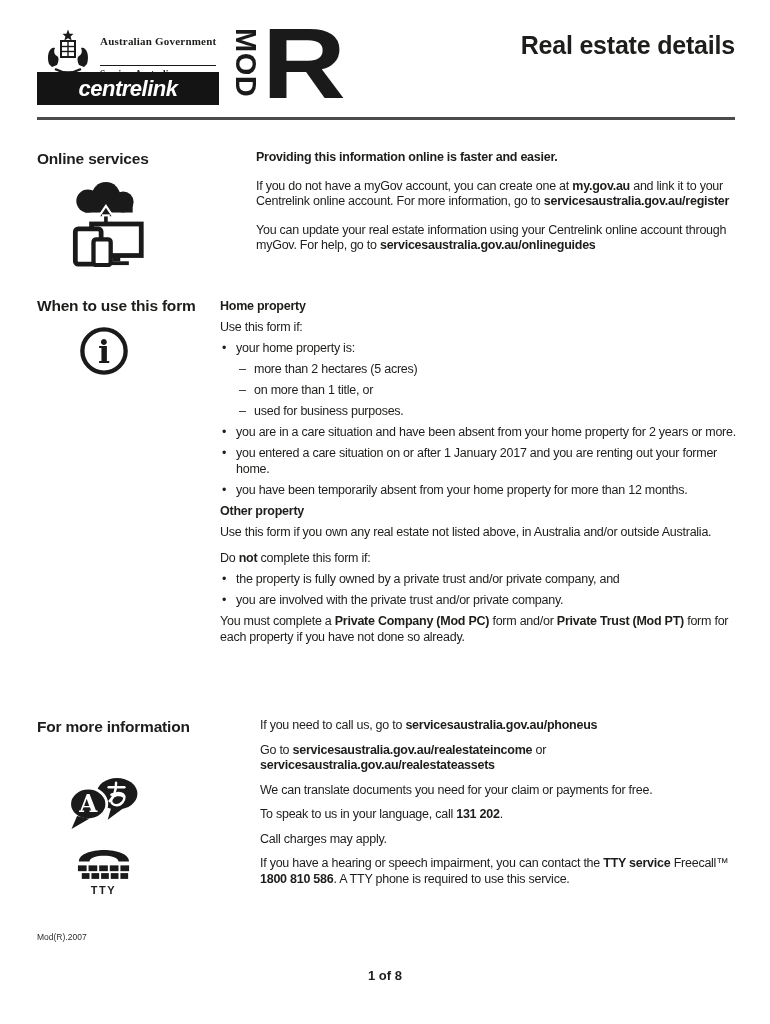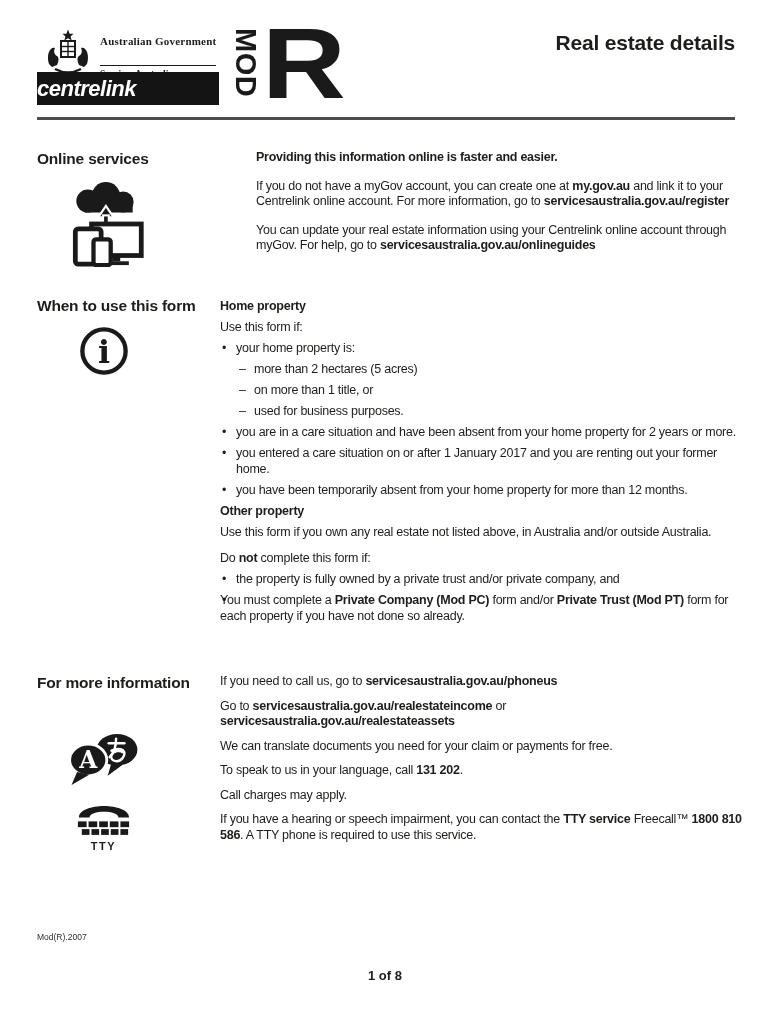--- a/index.html
+++ b/index.html
@@ -10,37 +10,37 @@
   }
   .abs { position:absolute; }
 
   
   .crest { left:42px; top:29px; }
   .gov-text { left:100px; top:35px; font-family:"Liberation Serif", serif; font-weight:bold; }
   .gov-line1 { font-size:11px; border-bottom:1px solid #1a1a1a; padding-bottom:18px; margin-bottom:3px; letter-spacing:0.2px; }
   .gov-line2 { font-size:9.5px; }
   .brand-bar {
     left:37px; top:72px; width:182px; height:33px; background:#141414; color:#ffffff;
-    display:flex; align-items:center; 
+    display:flex; align-items:center; justify-content:center;
     font-style:italic; font-weight:bold; font-size:22px; letter-spacing:-0.5px;
   }
   .mod-vertical {
     left:260px; top:28px; font-size:29px; font-weight:800; line-height:1; letter-spacing:0.5px;
     transform:rotate(90deg); transform-origin:top left; white-space:nowrap; color:#1a1a1a;
   }
   .mod-r {
     left:262px; top:22px; font-size:100px; font-weight:900; line-height:0.82; color:#1a1a1a;
     transform:scaleX(1.16); transform-origin:left top;
   }
-  .page-title { right:35px; top:31px; font-size:21px; font-weight:bold; letter-spacing:-0.2px; }
+  .page-title { right:35px; top:31px; font-size:25px; font-weight:bold; letter-spacing:-0.2px; }
   .rule { left:37px; right:35px; top:117px; height:3px; background:#4a4c4e; }
 
   
   .section { left:37px; right:28px; display:grid; grid-template-columns:183px 1fr; }
-  .sec1 { top:150px;gap:36px; } .sec2 { top:297px; } .sec3 { top:674px; }
+  .sec1 { top:150px;gap:36px; } .sec2 { top:297px; } .sec3 { top:718px;gap:40px; }
   .leftcol { padding-right:10px; }
   .sec-head { font-size:15.5px; font-weight:bold; letter-spacing:-0.2px; line-height:1.15; }
   .icon-box { text-align:center; padding-right:40px; }
   .sec1 .icon-box { margin-top:13px; }
   .sec2 .icon-box { margin-top:11px; }
   .sec3 .icon-box.translate { margin-top:36px; }
   .sec3 .icon-box.tty { margin-top:5px; }
   .tty-label { font-size:11px; font-weight:bold; letter-spacing:1.5px; margin-top:1px; }
 
   .content-col { font-size:12.5px; line-height:15.5px; letter-spacing:-0.25px; }
@@ -142,21 +142,21 @@
       <div class="blk blk-dash"><span class="marker">–</span><span class="content"><span>more than 2 hectares (5 acres)</span></span></div>
       <div class="blk blk-dash"><span class="marker">–</span><span class="content"><span>on more than 1 title, or</span></span></div>
       <div class="blk blk-dash"><span class="marker">–</span><span class="content"><span>used for business purposes.</span></span></div>
       <div class="blk blk-bullet"><span class="marker">•</span><span class="content"><span>you are in a care situation and have been absent from your home property for 2 years or more.</span></span></div>
       <div class="blk blk-bullet"><span class="marker">•</span><span class="content"><span>you entered a care situation on or after 1 January 2017 and you are renting out your former home.</span></span></div>
       <div class="blk blk-bullet"><span class="marker">•</span><span class="content"><span>you have been temporarily absent from your home property for more than 12 months.</span></span></div>
       <div class="blk blk-subheading"><span class="content"><b>Other property</b></span></div>
       <div class="blk blk-para"><span class="content"><span>Use this form if you own any real estate not listed above, in Australia and/or outside Australia.</span></span></div>
       <div class="blk blk-para-gap"><span class="content"><span>Do </span><b>not</b><span> complete this form if:</span></span></div>
       <div class="blk blk-bullet"><span class="marker">•</span><span class="content"><span>the property is fully owned by a private trust and/or private company, and</span></span></div>
-      <div class="blk blk-bullet"><span class="marker">•</span></div>
+      <div class="blk blk-bullet"><span class="marker">•</span><span class="content"><span>you are involved with the private trust and/or private company.</span></span></div>
       <div class="blk blk-para"><span class="content"><span>You must complete a </span><b>Private Company (Mod PC)</b><span> form and/or </span><b>Private Trust (Mod PT)</b><span> form for each property if you have not done so already.</span></span></div>
     </div>
 </div>
 
 <div class="abs section sec3">
   <div class="leftcol">
     <div class="sec-head">For more information</div>
     <div class="icon-box translate">
       <svg width="78" height="64" viewBox="0 0 84 66">
         <ellipse cx="56" cy="22" rx="22" ry="17" class="ink"></ellipse>

